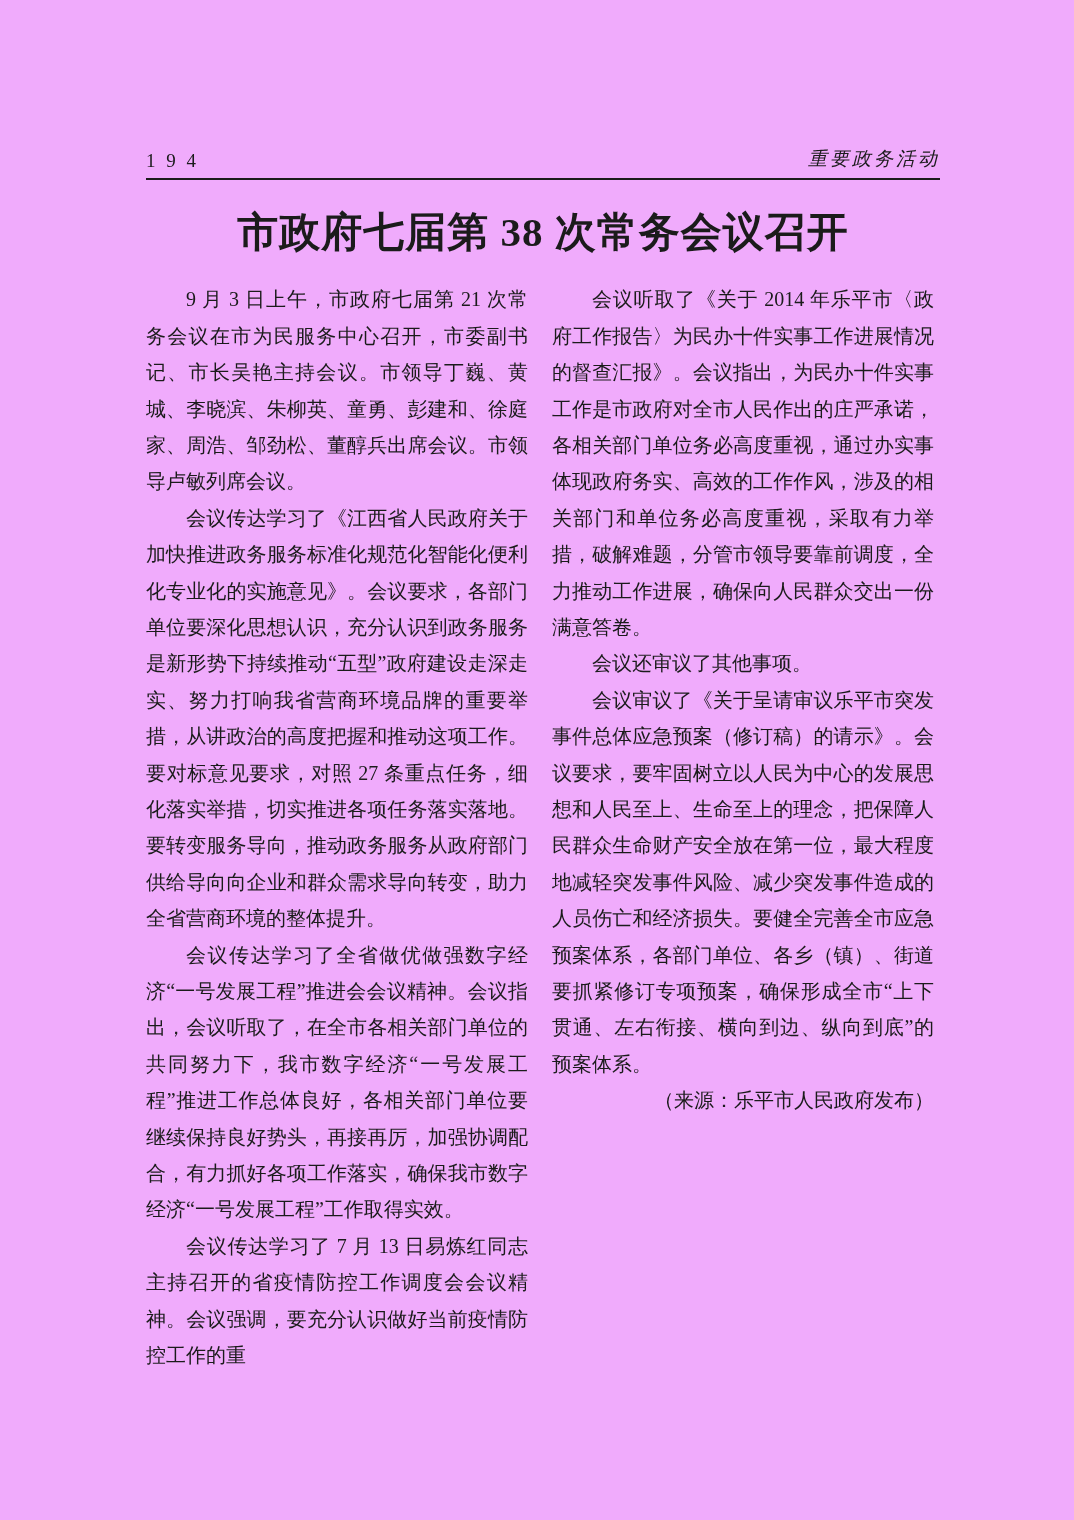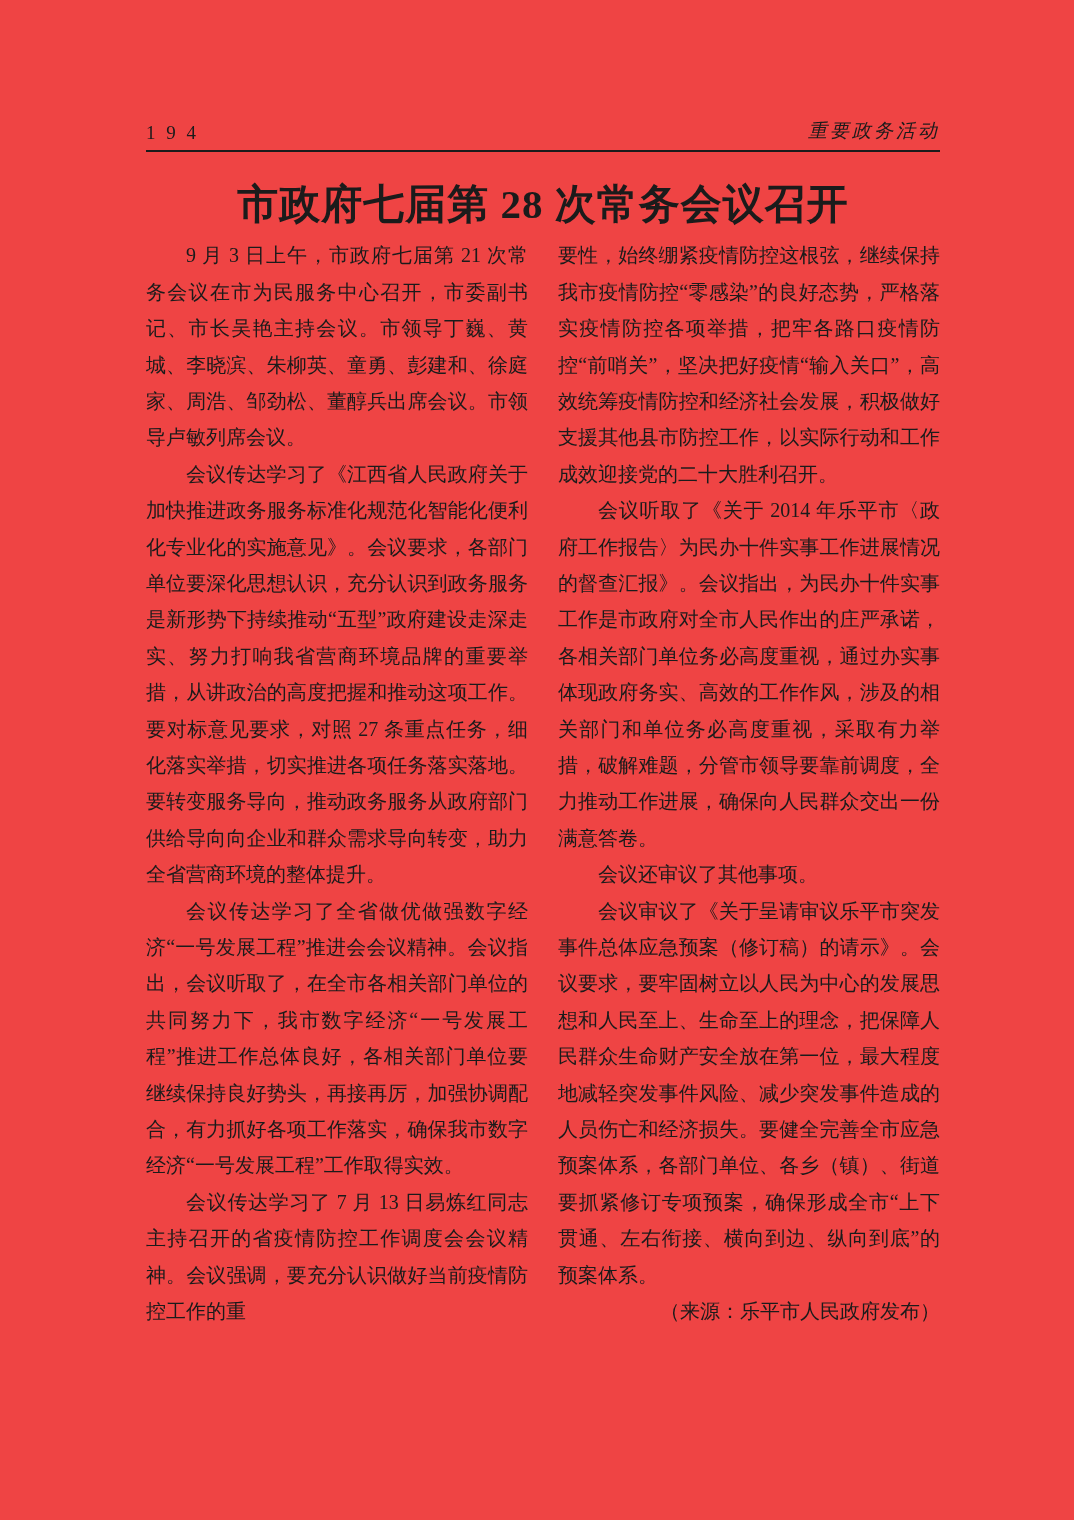--- a/index.html
+++ b/index.html
@@ -4,21 +4,21 @@
 <style>
   html, body {
     margin: 0;
     padding: 0;
     background: #ffffff;
   }
   .page {
     position: relative;
     width: 1074px;
     height: 1520px;
-    background: #ef4444;
+    background: #f0abfc;
     color: #1b1b1b;
     font-family: "Liberation Serif", "DejaVu Serif", serif;
     box-sizing: border-box;
     padding: 118px 134px 0 146px;
     overflow: hidden;
   }
   .page-header {
     display: flex;
     justify-content: space-between;
     align-items: flex-end;
@@ -26,33 +26,34 @@
     padding-bottom: 6px;
   }
   .page-number {
     font-size: 19px;
     letter-spacing: 3px;
   }
   .section-label {
     font-size: 19px;
     font-style: italic;
     letter-spacing: 3px;
+    margin-top: 28px;
   }
   .article-title {
     margin: 26px 0 0 0;
     text-align: center;
     font-size: 41px;
     font-weight: bold;
     letter-spacing: 1px;
     line-height: 1.3;
   }
   .columns {
     display: flex;
-    gap: 30px;
-    margin-top: 6px;
+    gap: 24px;
+    margin-top: 22px;
   }
   .column {
     width: 382px;
     flex: 0 0 382px;
   }
   .para {
     margin: 0;
     font-size: 20px;
     line-height: 36.4px;
     text-align: justify;
@@ -68,30 +69,29 @@
 </style>
 </head>
 <body>
 
 <div class="page">
   <div class="page-header">
     <span class="page-number">1 9 4</span>
     <span class="section-label">重要政务活动</span>
   </div>
 
-  <h1 class="article-title">市政府七届第 28 次常务会议召开</h1>
+  <h1 class="article-title">市政府七届第 38 次常务会议召开</h1>
 
   <div class="columns">
     <div class="column">
         <p class="para">9 月 3 日上午，市政府七届第 21 次常务会议在市为民服务中心召开，市委副书记、市长吴艳主持会议。市领导丁巍、黄城、李晓滨、朱柳英、童勇、彭建和、徐庭家、周浩、邹劲松、董醇兵出席会议。市领导卢敏列席会议。</p>
         <p class="para">会议传达学习了《江西省人民政府关于加快推进政务服务标准化规范化智能化便利化专业化的实施意见》。会议要求，各部门单位要深化思想认识，充分认识到政务服务是新形势下持续推动“五型”政府建设走深走实、努力打响我省营商环境品牌的重要举措，从讲政治的高度把握和推动这项工作。要对标意见要求，对照 27 条重点任务，细化落实举措，切实推进各项任务落实落地。要转变服务导向，推动政务服务从政府部门供给导向向企业和群众需求导向转变，助力全省营商环境的整体提升。</p>
         <p class="para">会议传达学习了全省做优做强数字经济“一号发展工程”推进会会议精神。会议指出，会议听取了，在全市各相关部门单位的共同努力下，我市数字经济“一号发展工程”推进工作总体良好，各相关部门单位要继续保持良好势头，再接再厉，加强协调配合，有力抓好各项工作落实，确保我市数字经济“一号发展工程”工作取得实效。</p>
         <p class="para">会议传达学习了 7 月 13 日易炼红同志主持召开的省疫情防控工作调度会会议精神。会议强调，要充分认识做好当前疫情防控工作的重</p>
       </div>
     <div class="column">
-        <p class="para no-indent">要性，始终绷紧疫情防控这根弦，继续保持我市疫情防控“零感染”的良好态势，严格落实疫情防控各项举措，把牢各路口疫情防控“前哨关”，坚决把好疫情“输入关口”，高效统筹疫情防控和经济社会发展，积极做好支援其他县市防控工作，以实际行动和工作成效迎接党的二十大胜利召开。</p>
         <p class="para">会议听取了《关于 2014 年乐平市〈政府工作报告〉为民办十件实事工作进展情况的督查汇报》。会议指出，为民办十件实事工作是市政府对全市人民作出的庄严承诺，各相关部门单位务必高度重视，通过办实事体现政府务实、高效的工作作风，涉及的相关部门和单位务必高度重视，采取有力举措，破解难题，分管市领导要靠前调度，全力推动工作进展，确保向人民群众交出一份满意答卷。</p>
         <p class="para">会议还审议了其他事项。</p>
         <p class="para">会议审议了《关于呈请审议乐平市突发事件总体应急预案（修订稿）的请示》。会议要求，要牢固树立以人民为中心的发展思想和人民至上、生命至上的理念，把保障人民群众生命财产安全放在第一位，最大程度地减轻突发事件风险、减少突发事件造成的人员伤亡和经济损失。要健全完善全市应急预案体系，各部门单位、各乡（镇）、街道要抓紧修订专项预案，确保形成全市“上下贯通、左右衔接、横向到边、纵向到底”的预案体系。</p>
         <p class="para no-indent align-right">（来源：乐平市人民政府发布）</p>
       </div>
   </div>
 </div>
 
 </body></html>

